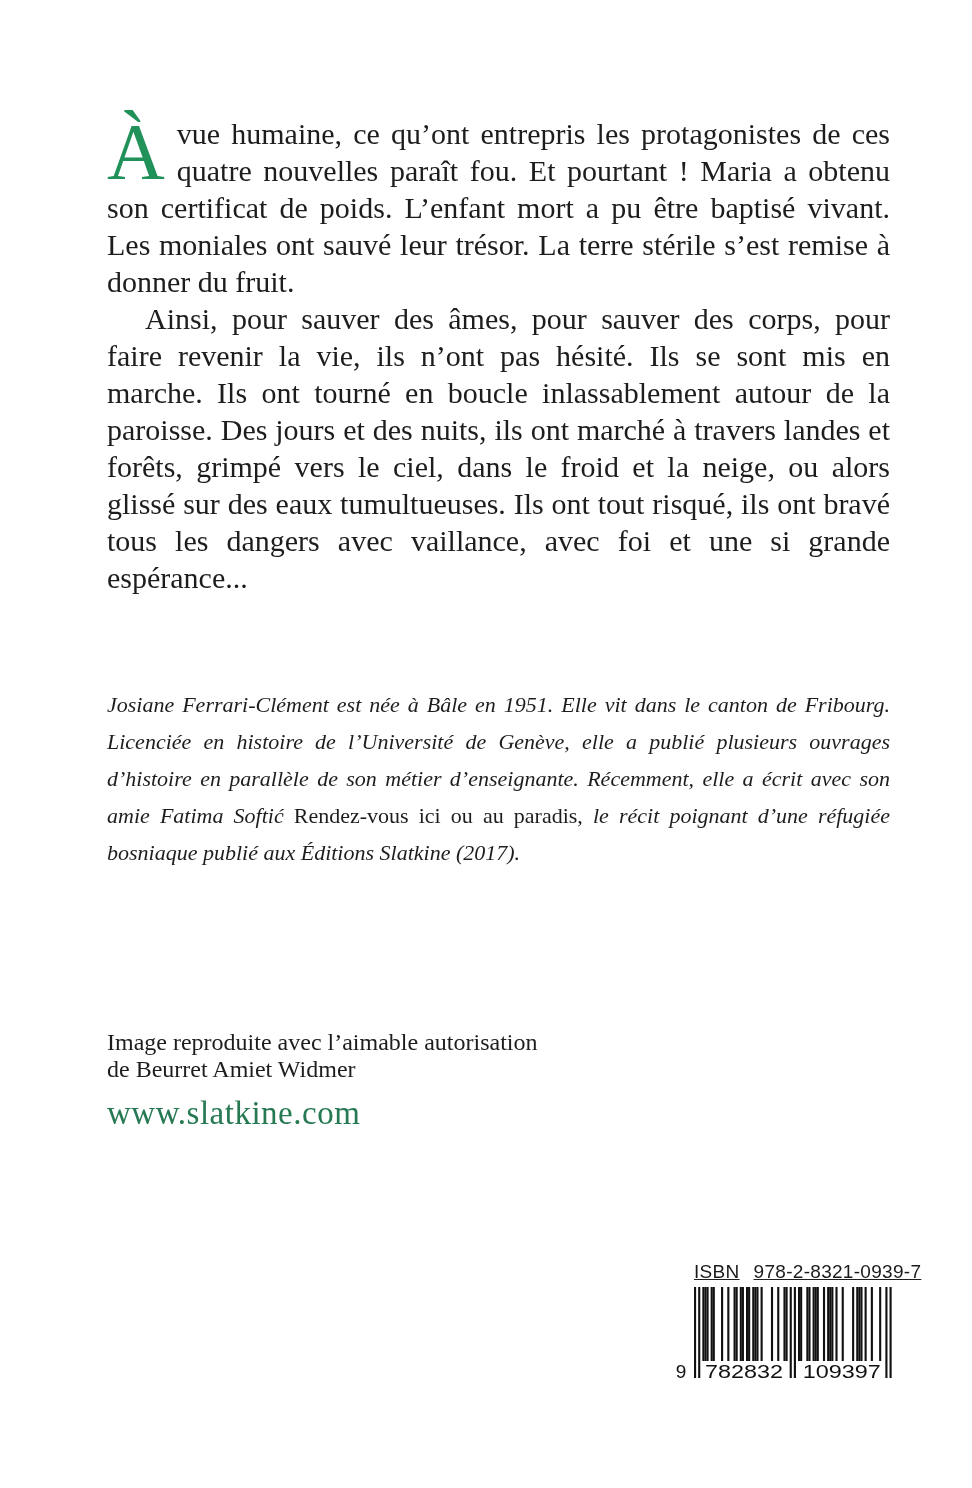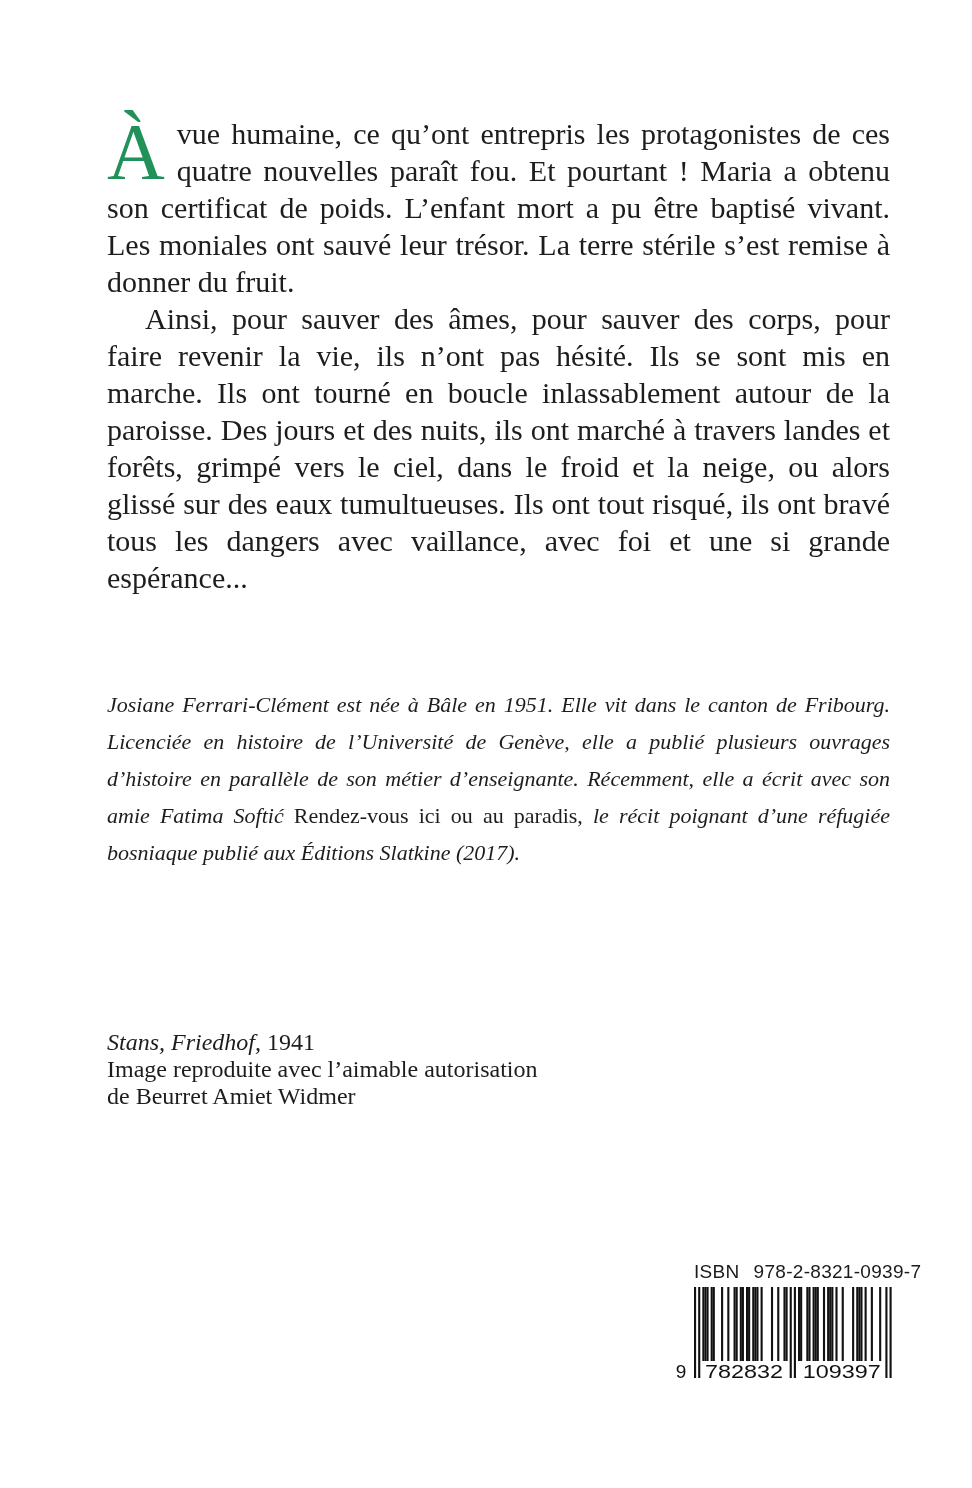--- a/index.html
+++ b/index.html
@@ -51,20 +51,21 @@
     font-size:33px;
     color:var(--link);
     letter-spacing:0.5px;
   }
   .barcode{
     position:absolute;
     left:670px;top:1260px;
     width:226px;height:125px;
     background:#ffffff;
     font-family:"Liberation Sans", sans-serif;
+    text-decoration:underline;
   }
   .isbn-line{
     margin-left:24px;
     font-size:19px;
     line-height:24px;
     color:#1a1a1a;
     white-space:nowrap;
     letter-spacing:0.3px;
   }
   .isbn-line .isbn-num{margin-left:14px;}
@@ -85,25 +86,25 @@
   <div class="text-col">
 
     <p class="body"><span class="dropcap">À</span><span>vue humaine, ce qu’ont entrepris les protagonistes de ces quatre nouvelles paraît fou. Et pourtant ! Maria a obtenu son certificat de poids. L’enfant mort a pu être baptisé vivant. Les moniales ont sauvé leur trésor. La terre stérile s’est remise à donner du fruit.</span></p>
 
     <p class="body indent">Ainsi, pour sauver des âmes, pour sauver des corps, pour faire revenir la vie, ils n’ont pas hésité. Ils se sont mis en marche. Ils ont tourné en boucle inlassablement autour de la paroisse. Des jours et des nuits, ils ont marché à travers landes et forêts, grimpé vers le ciel, dans le froid et la neige, ou alors glissé sur des eaux tumultueuses. Ils ont tout risqué, ils ont bravé tous les dangers avec vaillance, avec foi et une si grande espérance...</p>
 
 
     <p class="bio"><span class="it">Josiane Ferrari-Clément est née à Bâle en 1951. Elle vit dans le canton de Fribourg. Licenciée en histoire de l’Université de Genève, elle a publié plusieurs ouvrages d’histoire en parallèle de son métier d’enseignante. Récemment, elle a écrit avec son amie Fatima Softić</span><span class="rm"> Rendez-vous ici ou au paradis,</span><span class="it"> le récit poignant d’une réfugiée bosniaque publié aux Éditions Slatkine (2017).</span></p>
 
     <div class="credits">
-      <div><span class="it">Stans, Friedhof,</span><span> 1941</span></div>
       <div>Image reproduite avec l’aimable autorisation</div>
       <div>de Beurret Amiet Widmer</div>
     </div>
 
+    <div class="website">www.slatkine.com</div>
 
   </div>
 
   <div class="barcode">
     <div class="isbn-line"><span>ISBN</span><span class="isbn-num">978-2-8321-0939-7</span></div>
     <svg id="ean-bars" width="226" height="96" viewBox="0 0 226 96">
         <rect x="24.00" y="0" width="2.12" height="91"></rect>
         <rect x="28.16" y="0" width="2.12" height="91"></rect>
         <rect x="32.32" y="0" width="2.12" height="74"></rect>
         <rect x="34.40" y="0" width="2.12" height="74"></rect>

